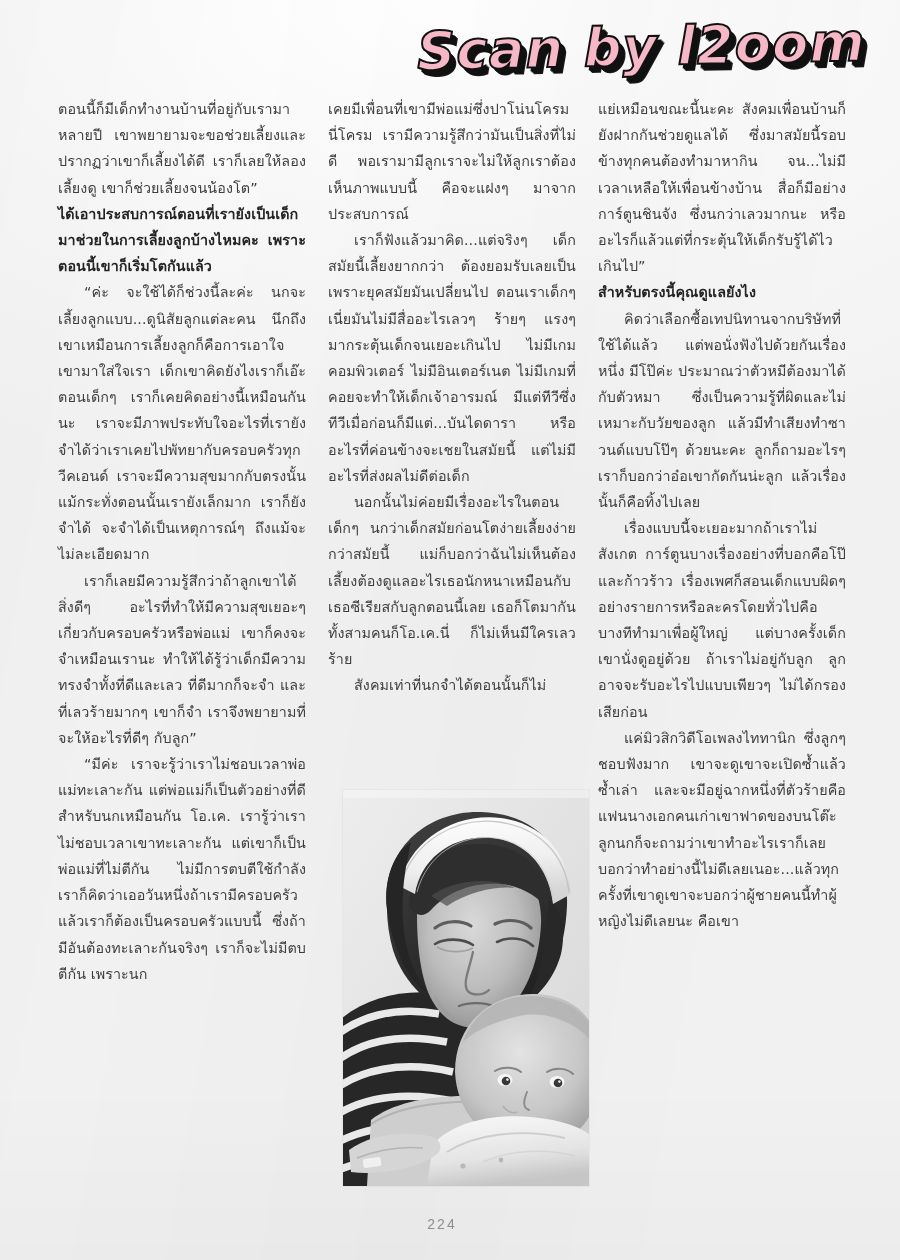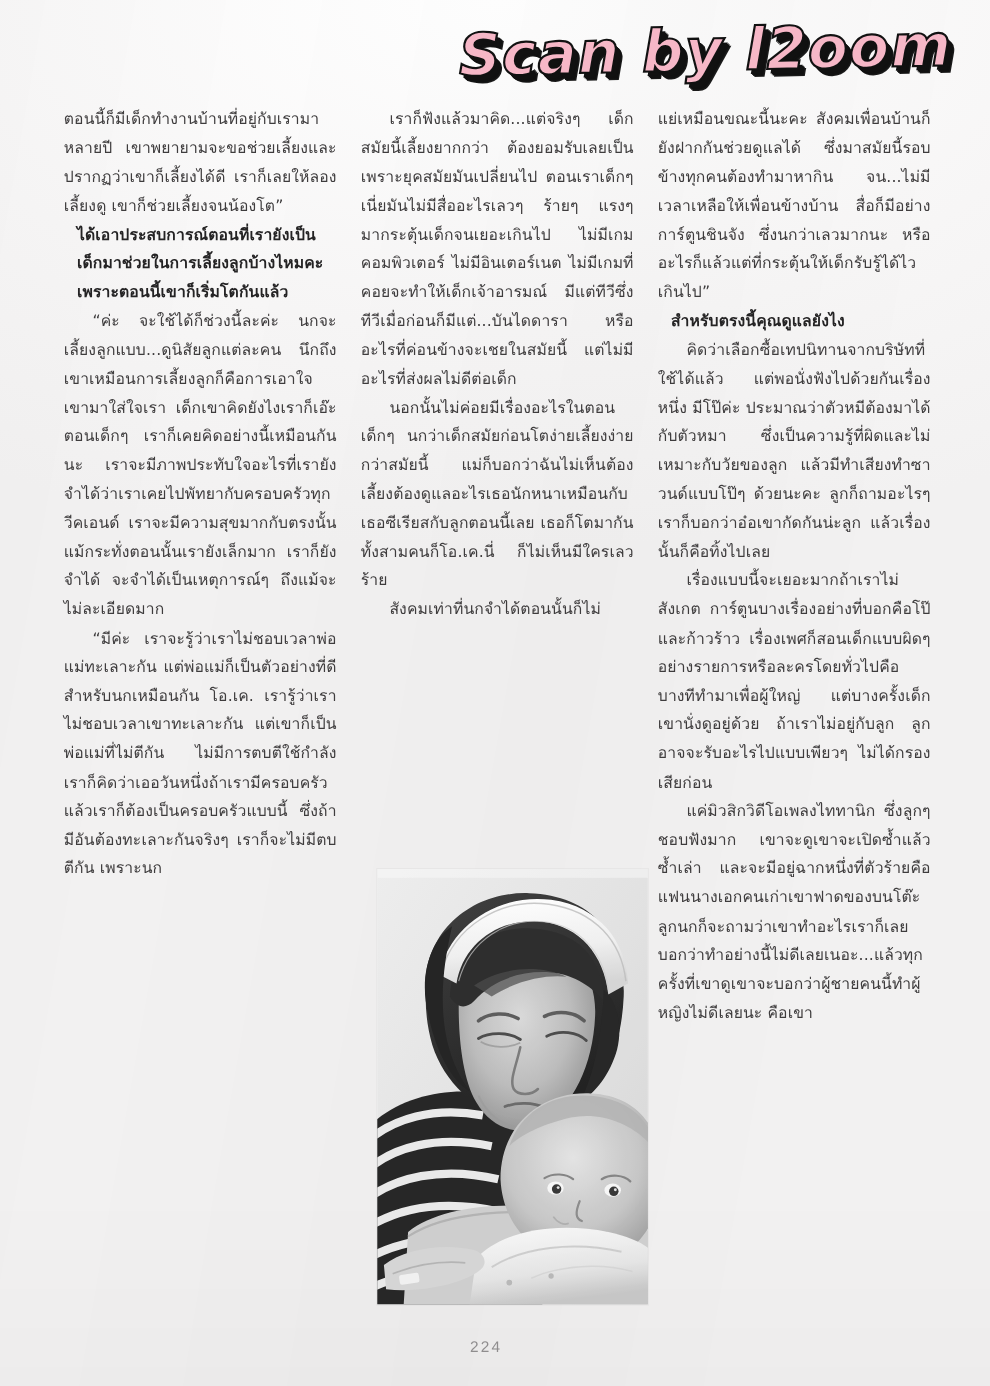--- a/index.html
+++ b/index.html
@@ -70,21 +70,20 @@
     text-justify: inter-character;
     word-break: break-word;
     margin: 0;
     letter-spacing: 0.1px;
   }
   .para.indent { text-indent: 26px; }
   .para.bold {
     font-weight: bold;
     color: #242324;
     text-indent: 0;
-    margin-left: 12px;
   }
   .para.quote { text-indent: 26px; }
   .para + .para { margin-top: 0; }
 
   
   #photo-wrap {
     position: absolute;
     left: 343px; top: 790px;
     width: 246px; height: 396px;
     z-index: 4;
@@ -116,24 +115,26 @@
 <div id="page">
 
   <div id="watermark">Scan by l2oom</div>
 
   <div id="columns">
 
     <div class="col">
       <p class="para">ตอนนี้ก็มีเด็กทำงานบ้านที่อยู่กับเรามาหลายปี เขาพยายามจะขอช่วยเลี้ยงและปรากฏว่าเขาก็เลี้ยงได้ดี เราก็เลยให้ลองเลี้ยงดู เขาก็ช่วยเลี้ยงจนน้องโต”</p>
       <p class="para bold">ได้เอาประสบการณ์ตอนที่เรายังเป็นเด็กมาช่วยในการเลี้ยงลูกบ้างไหมคะ เพราะตอนนี้เขาก็เริ่มโตกันแล้ว</p>
       <p class="para quote">“ค่ะ จะใช้ได้ก็ช่วงนี้ละค่ะ นกจะเลี้ยงลูกแบบ...ดูนิสัยลูกแต่ละคน นึกถึงเขาเหมือนการเลี้ยงลูกก็คือการเอาใจเขามาใส่ใจเรา เด็กเขาคิดยังไงเราก็เอ๊ะตอนเด็กๆ เราก็เคยคิดอย่างนี้เหมือนกันนะ เราจะมีภาพประทับใจอะไรที่เรายังจำได้ว่าเราเคยไปพัทยากับครอบครัวทุกวีคเอนด์ เราจะมีความสุขมากกับตรงนั้น แม้กระทั่งตอนนั้นเรายังเล็กมาก เราก็ยังจำได้ จะจำได้เป็นเหตุการณ์ๆ ถึงแม้จะไม่ละเอียดมาก</p>
+      <p class="para indent">เราก็เลยมีความรู้สึกว่าถ้าลูกเขาได้สิ่งดีๆ อะไรที่ทำให้มีความสุขเยอะๆ เกี่ยวกับครอบครัวหรือพ่อแม่ เขาก็คงจะจำเหมือนเรานะ ทำให้ได้รู้ว่าเด็กมีความทรงจำทั้งที่ดีและเลว ที่ดีมากก็จะจำ และที่เลวร้ายมากๆ เขาก็จำ เราจึงพยายามที่จะให้อะไรที่ดีๆ กับลูก”</p>
       <p class="para quote">“มีค่ะ เราจะรู้ว่าเราไม่ชอบเวลาพ่อแม่ทะเลาะกัน แต่พ่อแม่ก็เป็นตัวอย่างที่ดีสำหรับนกเหมือนกัน โอ.เค. เรารู้ว่าเราไม่ชอบเวลาเขาทะเลาะกัน แต่เขาก็เป็นพ่อแม่ที่ไม่ตีกัน ไม่มีการตบตีใช้กำลัง เราก็คิดว่าเออวันหนึ่งถ้าเรามีครอบครัวแล้วเราก็ต้องเป็นครอบครัวแบบนี้ ซึ่งถ้ามีอันต้องทะเลาะกันจริงๆ เราก็จะไม่มีตบตีกัน เพราะนก</p>
     </div>
 
     <div class="col">
+      <p class="para">เคยมีเพื่อนที่เขามีพ่อแม่ซึ่งปาโน่นโครมนี่โครม เรามีความรู้สึกว่ามันเป็นสิ่งที่ไม่ดี พอเรามามีลูกเราจะไม่ให้ลูกเราต้องเห็นภาพแบบนี้ คือจะแฝงๆ มาจากประสบการณ์</p>
       <p class="para indent">เราก็ฟังแล้วมาคิด...แต่จริงๆ เด็กสมัยนี้เลี้ยงยากกว่า ต้องยอมรับเลยเป็นเพราะยุคสมัยมันเปลี่ยนไป ตอนเราเด็กๆ เนี่ยมันไม่มีสื่ออะไรเลวๆ ร้ายๆ แรงๆ มากระตุ้นเด็กจนเยอะเกินไป ไม่มีเกมคอมพิวเตอร์ ไม่มีอินเตอร์เนต ไม่มีเกมที่คอยจะทำให้เด็กเจ้าอารมณ์ มีแต่ทีวีซึ่งทีวีเมื่อก่อนก็มีแต่...บันไดดารา หรืออะไรที่ค่อนข้างจะเชยในสมัยนี้ แต่ไม่มีอะไรที่ส่งผลไม่ดีต่อเด็ก</p>
       <p class="para indent">นอกนั้นไม่ค่อยมีเรื่องอะไรในตอนเด็กๆ นกว่าเด็กสมัยก่อนโตง่ายเลี้ยงง่ายกว่าสมัยนี้ แม่ก็บอกว่าฉันไม่เห็นต้องเลี้ยงต้องดูแลอะไรเธอนักหนาเหมือนกับเธอซีเรียสกับลูกตอนนี้เลย เธอก็โตมากันทั้งสามคนก็โอ.เค.นี่ ก็ไม่เห็นมีใครเลวร้าย</p>
       <p class="para indent">สังคมเท่าที่นกจำได้ตอนนั้นก็ไม่</p>
     <div class="photo-spacer" style="height: 400px;"></div>
       </div>
 
     <div class="col">
       <p class="para">แย่เหมือนขณะนี้นะคะ สังคมเพื่อนบ้านก็ยังฝากกันช่วยดูแลได้ ซึ่งมาสมัยนี้รอบข้างทุกคนต้องทำมาหากิน จน...ไม่มีเวลาเหลือให้เพื่อนข้างบ้าน สื่อก็มีอย่างการ์ตูนชินจัง ซึ่งนกว่าเลวมากนะ หรืออะไรก็แล้วแต่ที่กระตุ้นให้เด็กรับรู้ได้ไวเกินไป”</p>
       <p class="para bold">สำหรับตรงนี้คุณดูแลยังไง</p>
       <p class="para indent">คิดว่าเลือกซื้อเทปนิทานจากบริษัทที่ใช้ได้แล้ว แต่พอนั่งฟังไปด้วยกันเรื่องหนึ่ง มีโป๊ค่ะ ประมาณว่าตัวหมีต้องมาได้กับตัวหมา ซึ่งเป็นความรู้ที่ผิดและไม่เหมาะกับวัยของลูก แล้วมีทำเสียงทำซาวนด์แบบโป๊ๆ ด้วยนะคะ ลูกก็ถามอะไรๆ เราก็บอกว่าอ๋อเขากัดกันน่ะลูก แล้วเรื่องนั้นก็คือทิ้งไปเลย</p>

